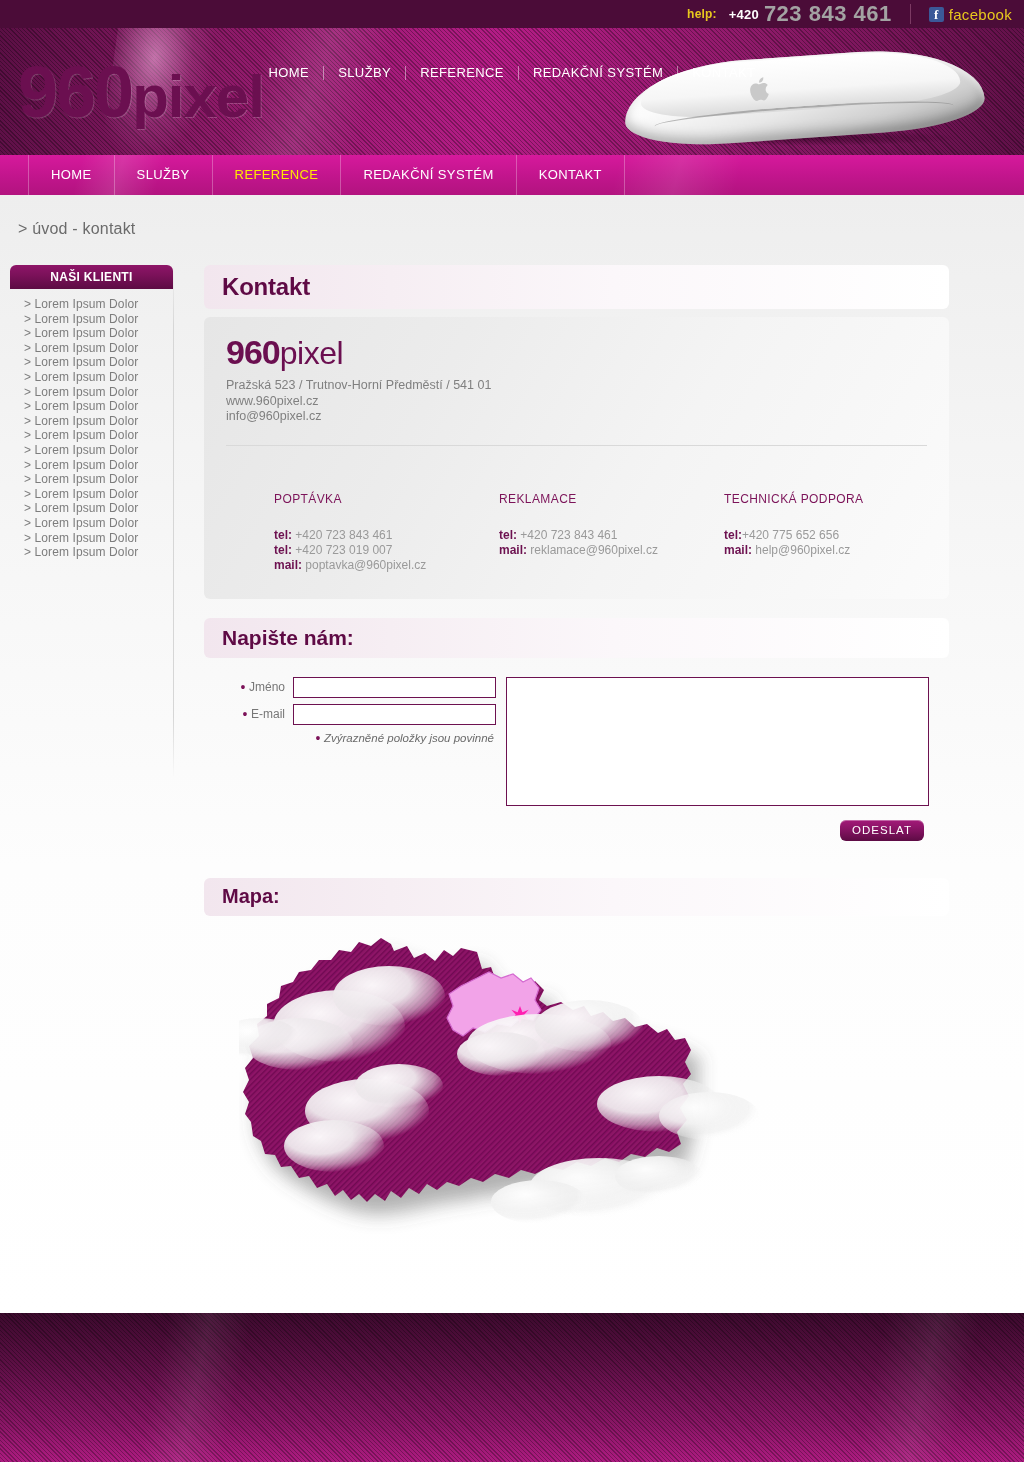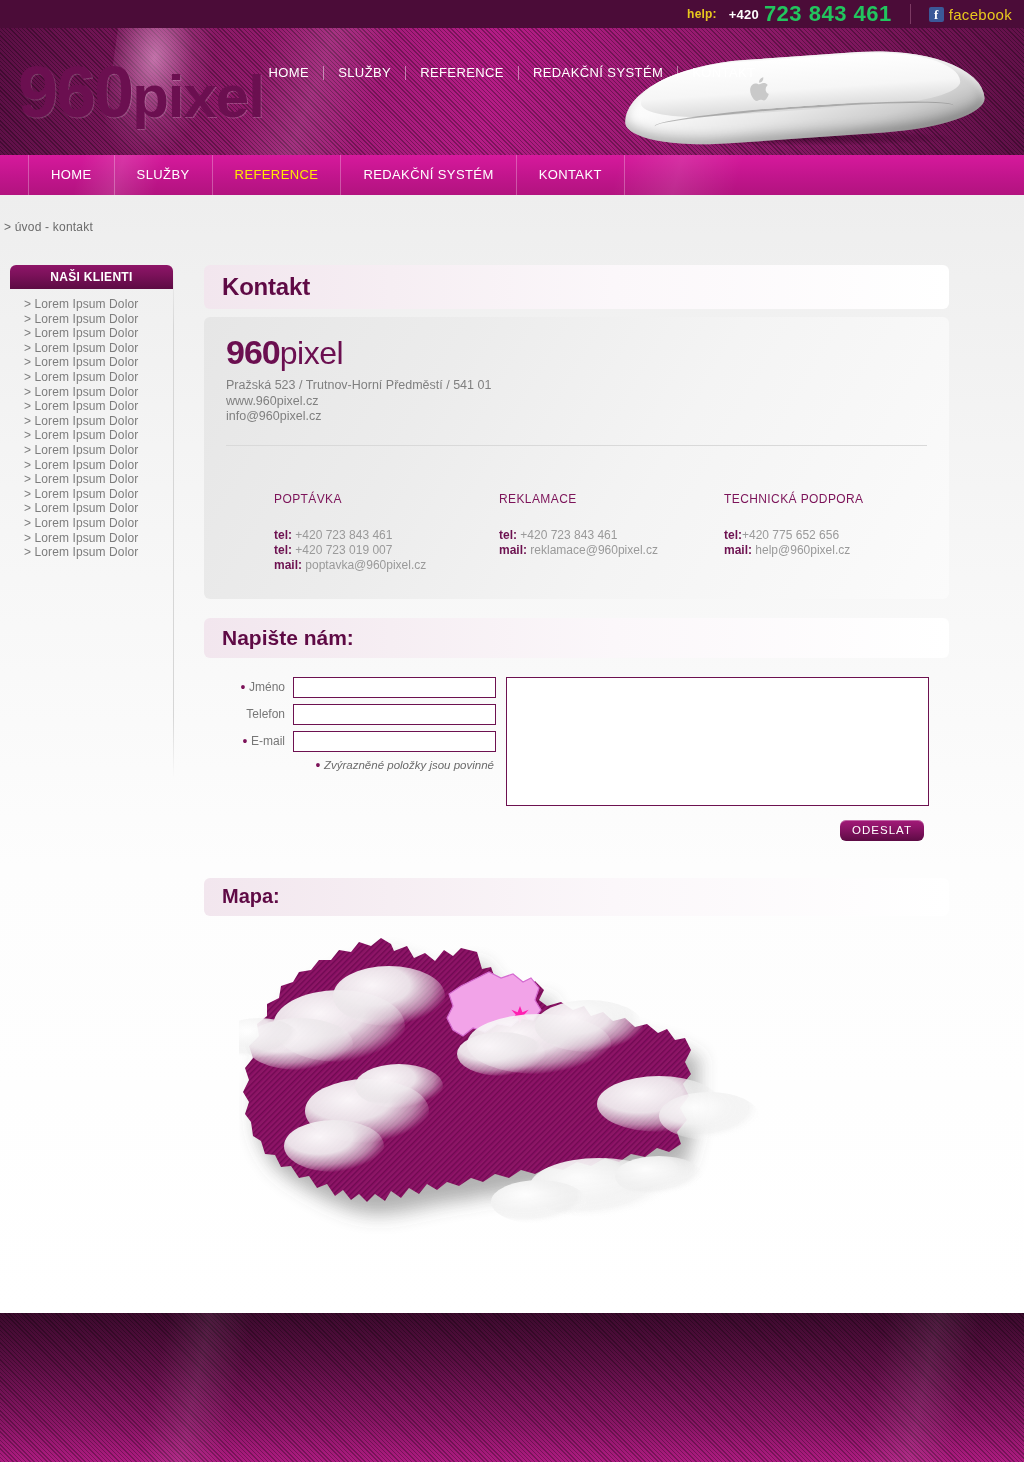--- a/index.html
+++ b/index.html
@@ -14,21 +14,21 @@
 
   
   .topbar {
     position: absolute; top: 0; left: 0; width: 1024px; height: 28px;
     background: #4b0c38;
     display: flex; align-items: center; justify-content: flex-end;
   }
   .topbar-inner { display: flex; align-items: center; gap: 0; padding-right: 12px; }
   .help-label { color: #e8c81e; font-size: 12px; font-weight: bold; letter-spacing: .2px; margin-right: 12px; }
   .help-pre { color: #ffffff; font-size: 13px; font-weight: bold; margin-right: 5px; letter-spacing:.2px;}
-  .help-num { color: #22c55e; font-size: 22px; font-weight: bold; letter-spacing: .5px; line-height: 22px;}
+  .help-num { color: #a3a3a3; font-size: 22px; font-weight: bold; letter-spacing: .5px; line-height: 22px;}
   .tb-sep { width: 1px; height: 20px; background: #7c3a63; margin: 0 18px; }
   .fb { display: flex; align-items: center; gap: 5px; }
   .fb-badge {
     width: 15px; height: 15px; background: #3b5998; color: #fff;
     font-family: "Liberation Serif", serif; font-weight: bold; font-size: 13px;
     text-align: center; line-height: 15px; border-radius: 2px;
   }
   .fb-text { color: #e8c81e; font-size: 15px; letter-spacing: .3px; }
 
   
@@ -109,22 +109,22 @@
   }
   .nav-item:first-child { border-left: 1px solid rgba(255,255,255,.28); }
   .nav-item.active { color: #ffe800; }
 
   
   .body-area {
     position: absolute; top: 195px; left: 0; width: 1024px; height: 1118px;
     background: linear-gradient(180deg, #eeeeee 0%, #f6f6f6 30%, #fdfdfd 60%, #ffffff 100%);
   }
   .breadcrumb {
-    position: absolute; left: 4px; top: 25px;
-    color: #6b6b6b; font-size: 12px; letter-spacing: .2px;
+    position: absolute; left: 18px; top: 25px;
+    color: #6b6b6b; font-size: 16px; letter-spacing: .2px;
   }
 
   
   .sidebar { position: absolute; left: 10px; top: 70px; width: 163px; }
   .sidebar-head {
     height: 24px; border-radius: 6px 6px 0 0;
     background: linear-gradient(180deg, #8e1568 0%, #7a1159 45%, #5c0b43 100%);
     color: #ffffff; font-size: 12px; font-weight: bold; letter-spacing: .3px;
     text-align: center; line-height: 24px;
   }
@@ -360,25 +360,20 @@
 
       <div class="form-title-bar">
         <div class="form-title">Napište nám:</div>
       </div>
 
       <div class="form-area">
         <div class="form-left">
           <div class="frow">
             <span class="fbullet">•</span>
             <span class="flabel">Jméno</span>
-            <input class="finput" type="text" value="" style="">
-          </div>
-          <div class="frow">
-            <span class="fbullet empty">•</span>
-            <span class="flabel">Telefon</span>
             <input class="finput" type="text" value="" style="">
           </div>
           <div class="frow">
             <span class="fbullet">•</span>
             <span class="flabel">E-mail</span>
             <input class="finput" type="text" value="" style="">
           </div>
           <div class="fnote">
             <span class="fbullet">•</span>
             <span class="fnote-text">Zvýrazněné položky jsou povinné</span>

